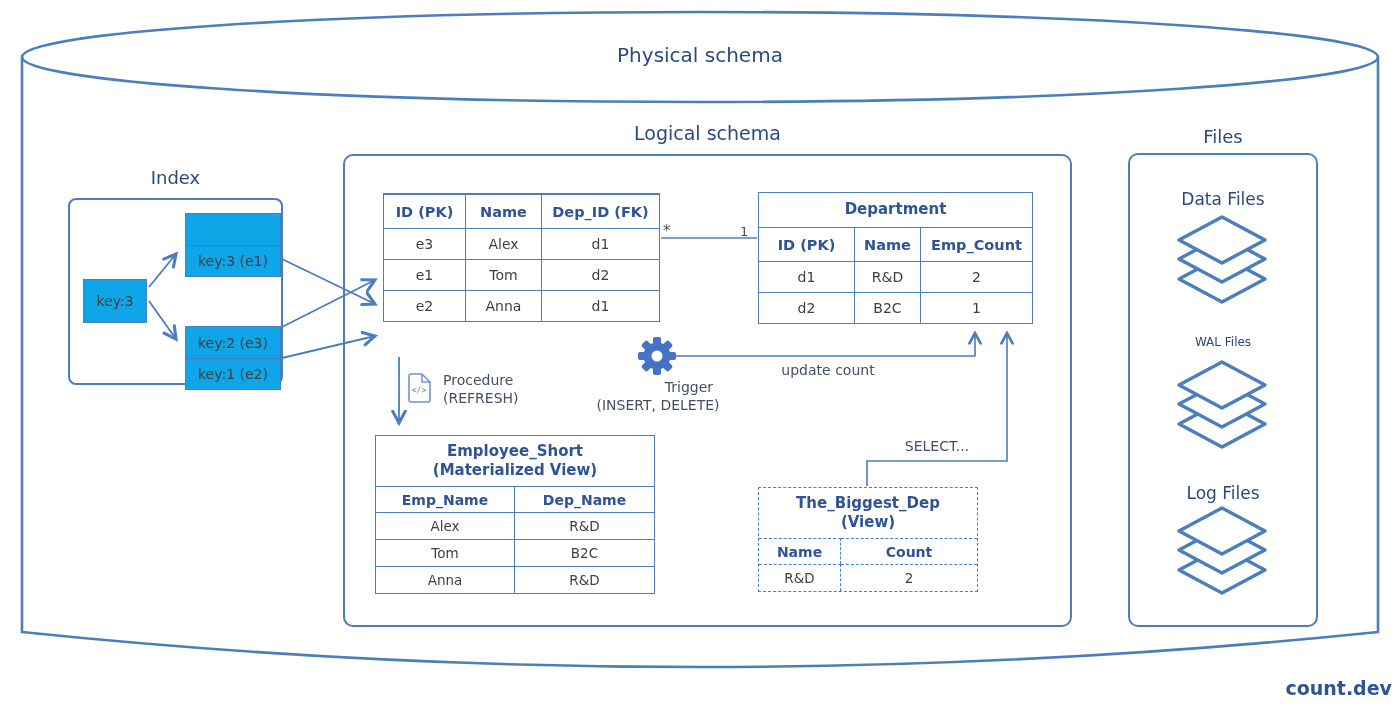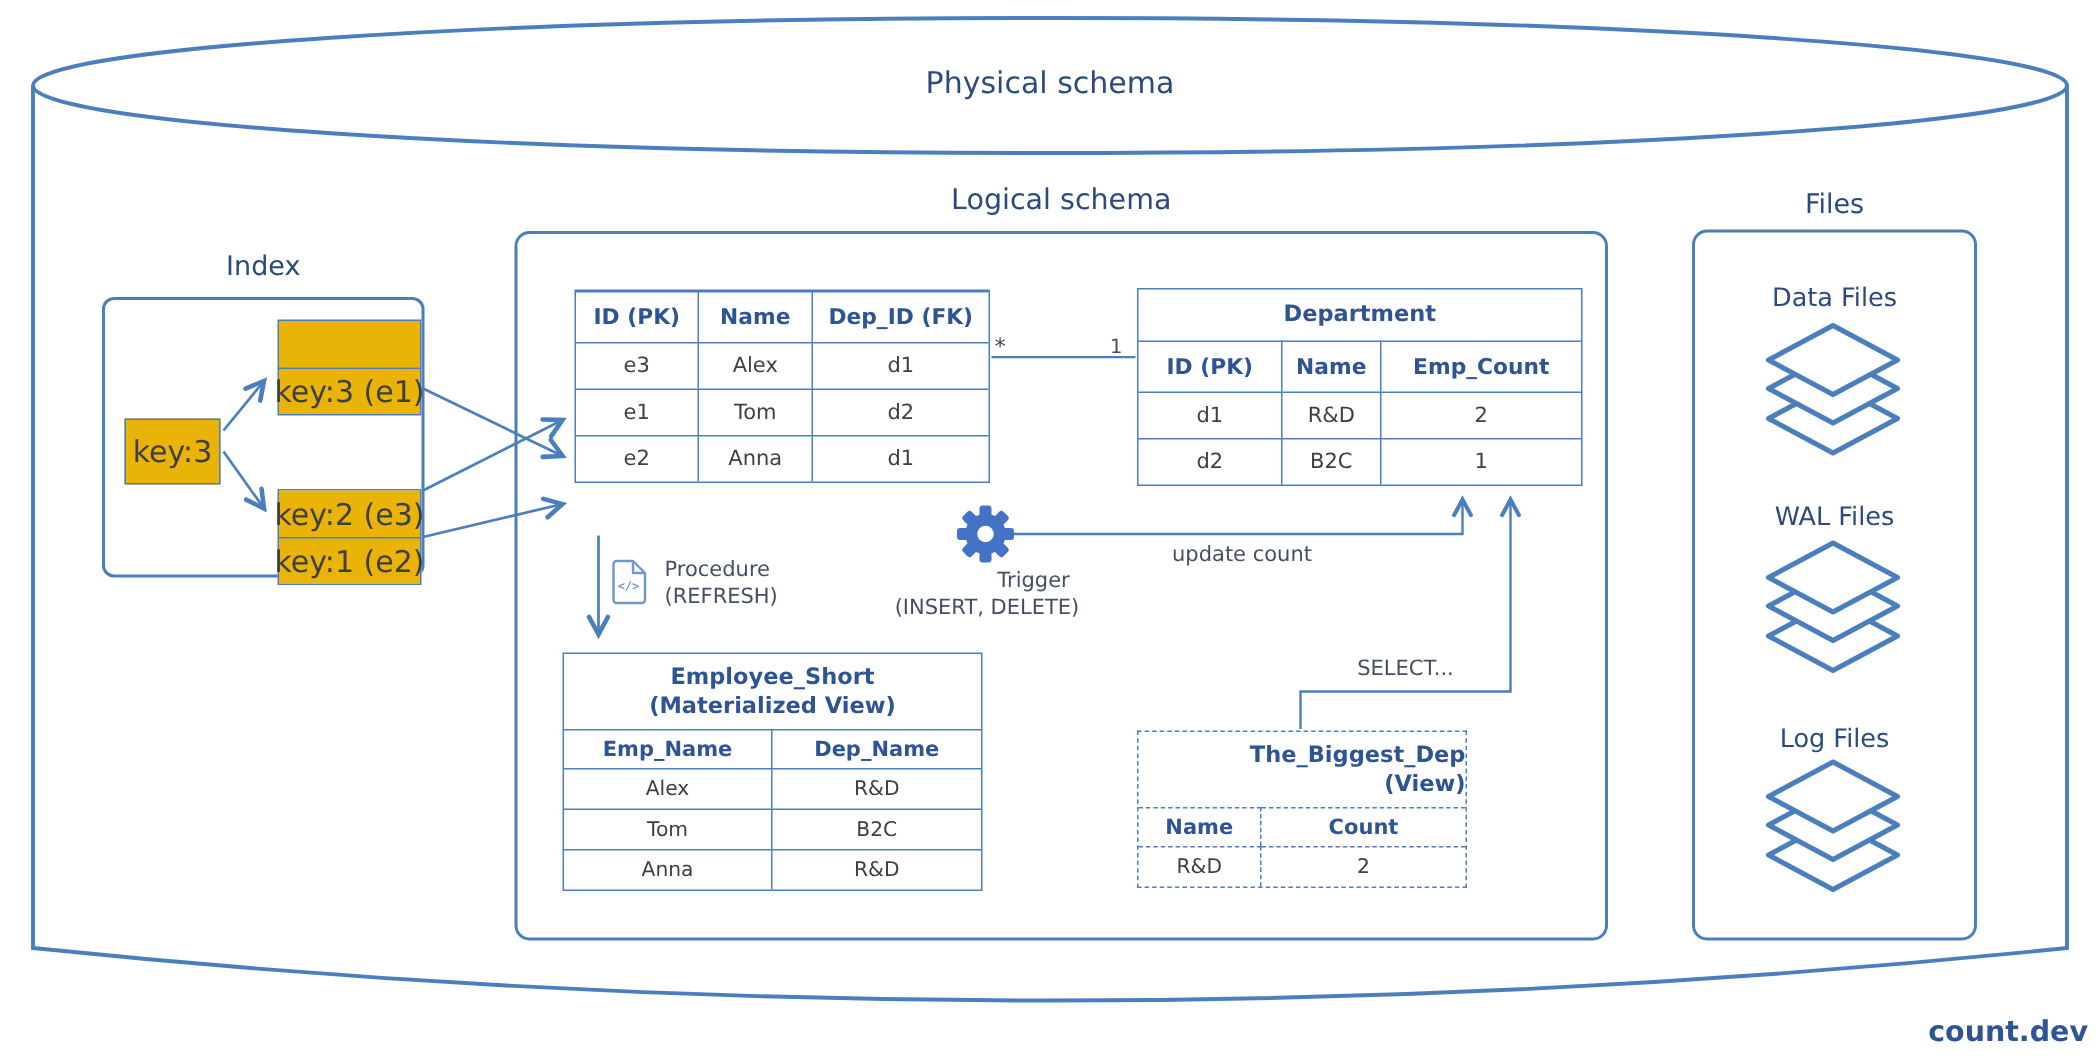--- a/index.html
+++ b/index.html
@@ -22,40 +22,40 @@
   .t-title{display:flex;flex-direction:column;align-items:center;justify-content:center;
            font-weight:bold;color:var(--head);font-size:15px;line-height:1.3;}
   .t-grid{display:grid;}
   .cell{border-top:1.5px solid var(--stroke);display:flex;align-items:center;justify-content:center;
         color:var(--cell);font-size:14px;height:31px;box-sizing:border-box;white-space:nowrap;}
   .br{border-right:1.5px solid var(--stroke);}
   .hcell{font-weight:bold;color:var(--head);font-size:14.5px;height:34px;}
   .t-employee{left:383px;top:193px;width:277px;}
   .t-employee .t-title{height:32px;}
   .t-employee .t-grid{grid-template-columns:82px 76px 1fr;}
-  .t-department{left:758px;top:192px;width:297px;}
+  .t-department{left:758px;top:192px;width:275px;}
   .t-department .t-title{height:34px;}
   .t-department .t-grid{grid-template-columns:96px 66px 1fr;}
   .t-short{left:375px;top:435px;width:280px;}
   .t-short .t-title{height:50px;}
   .t-short .t-grid{grid-template-columns:139px 1fr;}
   .t-big{left:758px;top:487px;width:220px;}
-  .t-big .t-title{height:50px;align-items:flex-end;}
+  .t-big .t-title{height:50px;}
   .t-big .t-grid{grid-template-columns:82px 1fr;}
   .t-sm .cell{height:27px;font-size:13.5px;}
   .t-sm .hcell{height:26px;font-size:14px;}
   .dashed{border-style:dashed;}
   .dashed .cell{border-top-style:dashed;}
   .dashed .br{border-right-style:dashed;}
 
   
   .index-box{position:absolute;left:68px;top:198px;width:215px;height:187px;
              border:2px solid var(--stroke);border-radius:8px;box-sizing:border-box;}
   .kcell{display:flex;align-items:center;justify-content:center;height:31px;
-         font-size:20px;color:var(--cell);background:#eab308;box-sizing:border-box;white-space:nowrap;}
+         font-size:14px;color:var(--cell);background:#0ea5e9;box-sizing:border-box;white-space:nowrap;}
   .kstack{position:absolute;border:1.5px solid var(--stroke);background:#fff;box-sizing:border-box;}
   .kstack .kcell + .kcell{border-top:1.5px solid var(--stroke);}
   .kroot{position:absolute;left:83px;top:279px;width:64px;height:44px;border:1.5px solid var(--stroke);}
 
   svg.overlay{position:absolute;left:0;top:0;pointer-events:none;}
   .watermark{position:absolute;right:8px;top:677px;font-size:19px;font-weight:bold;color:var(--head);}
 </style>
 </head>
 <body>
 
@@ -142,21 +142,21 @@
 <div class="note" style="left:663px;top:222px;font-size:15px;">*</div>
 <div class="note" style="left:740px;top:224px;font-size:13px;">1</div>
 <div class="note" style="left:443px;top:372px;text-align:left;">Procedure</div>
 <div class="note" style="left:443px;top:390px;text-align:left;">(REFRESH)</div>
 <div class="note" style="left:609px;top:379px;width:160px;">Trigger</div>
 <div class="note" style="left:578px;top:397px;width:160px;">(INSERT, DELETE)</div>
 <div class="note" style="left:748px;top:362px;width:160px;">update count</div>
 <div class="note" style="left:857px;top:438px;width:160px;">SELECT...</div>
 
 <div class="lbl" style="left:1128px;top:189px;width:190px;font-size:17px;">Data Files</div>
-<div class="lbl" style="left:1128px;top:335px;width:190px;font-size:17px;">WAL Files</div>
+<div class="lbl" style="left:1128px;top:335px;width:190px;font-size:12px;">WAL Files</div>
 <div class="lbl" style="left:1128px;top:483px;width:190px;font-size:17px;">Log Files</div>
 
 <div class="watermark">count.dev</div>
 
 <svg class="overlay" width="1400" height="707" viewBox="0 0 1400 707">
   <defs>
     <marker id="arr" markerWidth="11" markerHeight="11" refX="7.5" refY="4.5" orient="auto">
       <path d="M1,1 L7.5,4.5 L1,8" fill="none" stroke="#4a7ebd" stroke-width="1.7" stroke-linecap="round"></path>
     </marker>
   </defs>

